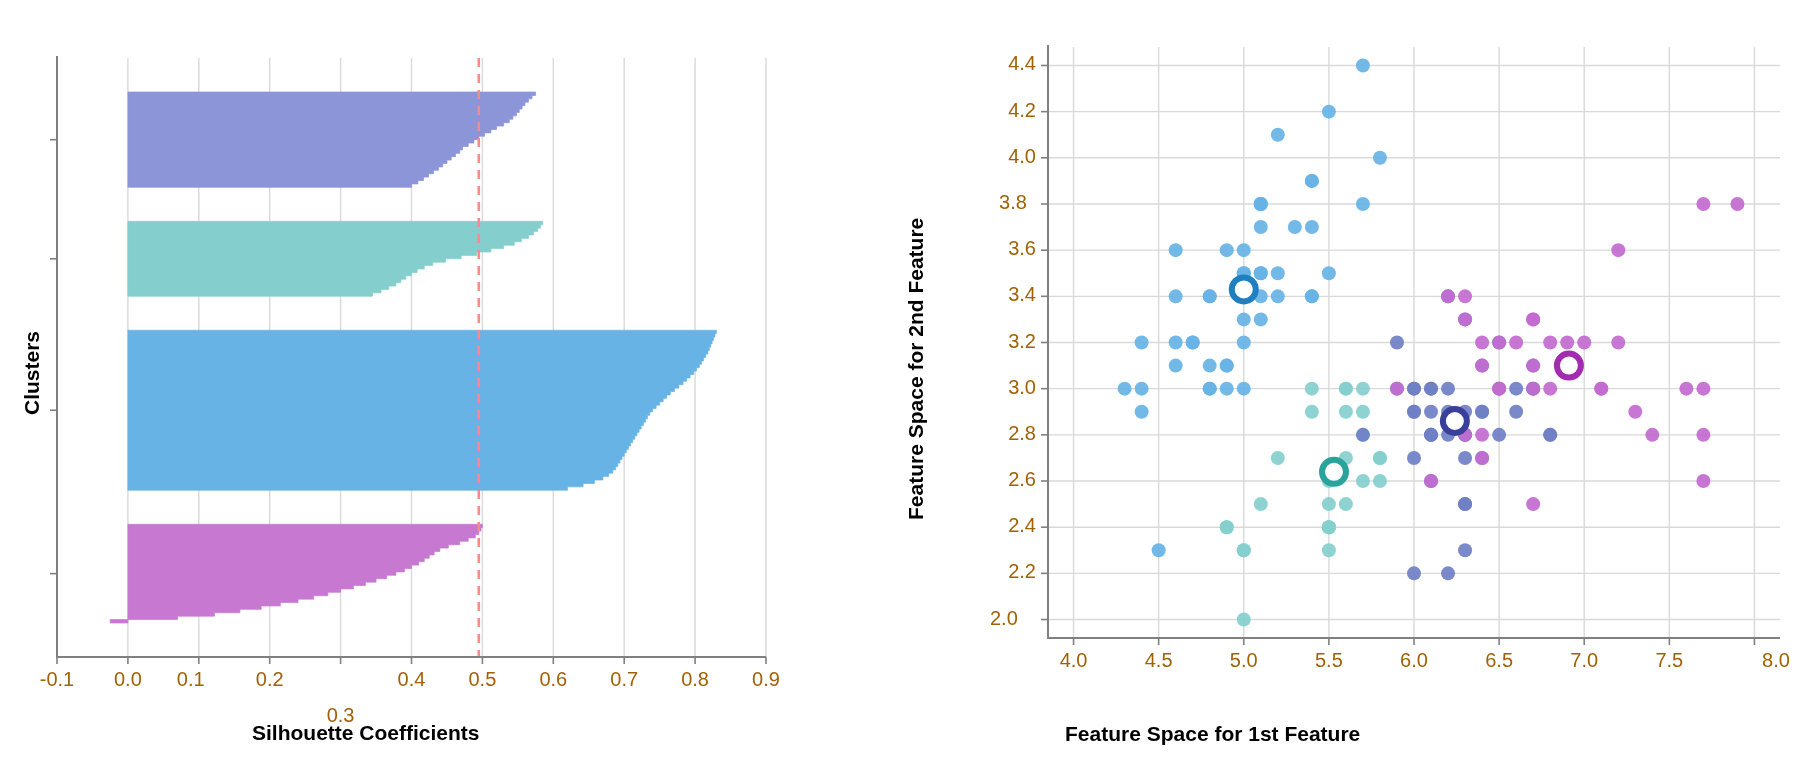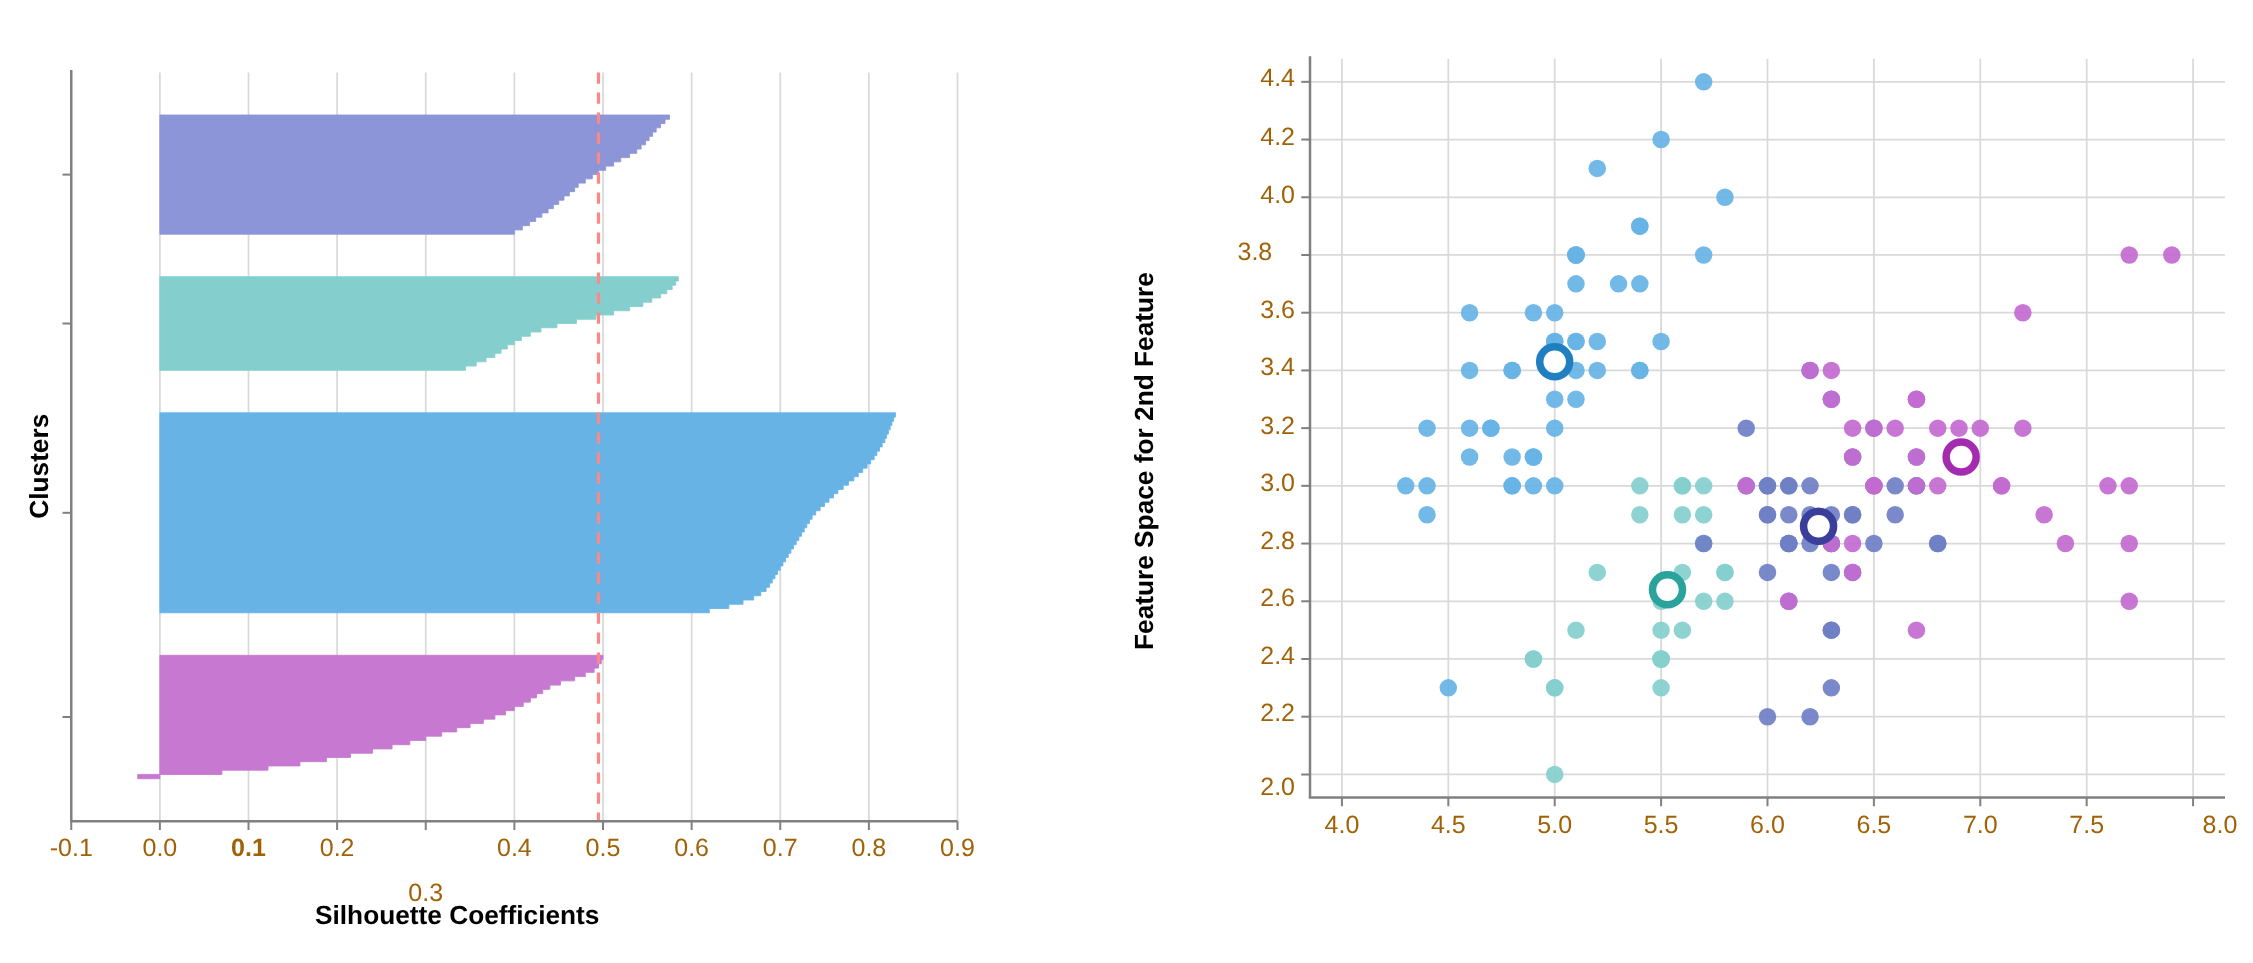--- a/index.html
+++ b/index.html
@@ -98,21 +98,21 @@
         <line x1="411.5" x2="411.5" y1="657" y2="664" stroke="#808080" stroke-width="1.6"></line>
         <line x1="482.4" x2="482.4" y1="657" y2="664" stroke="#808080" stroke-width="1.6"></line>
         <line x1="553.3" x2="553.3" y1="657" y2="664" stroke="#808080" stroke-width="1.6"></line>
         <line x1="624.1999999999999" x2="624.1999999999999" y1="657" y2="664" stroke="#808080" stroke-width="1.6"></line>
         <line x1="695.1" x2="695.1" y1="657" y2="664" stroke="#808080" stroke-width="1.6"></line>
         <line x1="766" x2="766" y1="657" y2="664" stroke="#808080" stroke-width="1.6"></line>
       </svg>
     <div id="sil-labels">
         <div class="tick-label" style="left: 35px; top: 668px; width: 44px; text-align: center;">-0.1</div>
         <div class="tick-label" style="left: 105.9px; top: 668px; width: 44px; text-align: center;">0.0</div>
-        <div class="tick-label" style="left: 176.8px; top: 668px; width: 44px; text-align: center; font-weight: bold;">0.1</div>
+        <div class="tick-label" style="left: 176.8px; top: 668px; width: 44px; ">0.1</div>
         <div class="tick-label" style="left: 247.7px; top: 668px; width: 44px; text-align: center;">0.2</div>
         <div class="tick-label" style="left: 318.6px; top: 668px; width: 44px; text-align: center; margin-top: 36px;">0.3</div>
         <div class="tick-label" style="left: 389.5px; top: 668px; width: 44px; text-align: center;">0.4</div>
         <div class="tick-label" style="left: 460.4px; top: 668px; width: 44px; text-align: center;">0.5</div>
         <div class="tick-label" style="left: 531.3px; top: 668px; width: 44px; text-align: center;">0.6</div>
         <div class="tick-label" style="left: 602.2px; top: 668px; width: 44px; text-align: center;">0.7</div>
         <div class="tick-label" style="left: 673.1px; top: 668px; width: 44px; text-align: center;">0.8</div>
         <div class="tick-label" style="left: 744px; top: 668px; width: 44px; text-align: center;">0.9</div>
       </div>
     <div class="axis-title" style="left:252px; top:721px;">Silhouette Coefficients</div>
@@ -349,30 +349,31 @@
     <div id="sc-labels">
         <div class="tick-label" style="left: 151.535px; top: 649px; width: 44px; text-align: center;">4.0</div>
         <div class="tick-label" style="left: 236.651px; top: 649px; width: 44px; text-align: center;">4.5</div>
         <div class="tick-label" style="left: 321.767px; top: 649px; width: 44px; text-align: center;">5.0</div>
         <div class="tick-label" style="left: 406.884px; top: 649px; width: 44px; text-align: center;">5.5</div>
         <div class="tick-label" style="left: 492px; top: 649px; width: 44px; text-align: center;">6.0</div>
         <div class="tick-label" style="left: 577.116px; top: 649px; width: 44px; text-align: center;">6.5</div>
         <div class="tick-label" style="left: 662.233px; top: 649px; width: 44px; text-align: center;">7.0</div>
         <div class="tick-label" style="left: 747.349px; top: 649px; width: 44px; text-align: center;">7.5</div>
         <div class="tick-label" style="left: 842px; top: 649px; width: 44px; text-align: center; margin-left: 12px;">8.0</div>
-        <div class="tick-label" style="left: 90px; top: 606.531px; width: 46px; text-align: right; margin-top: 12px;">2.0</div>
+        <div class="tick-label" style="left: 90px; top: 606.531px; width: 46px; text-align: left;">2.0</div>
         <div class="tick-label" style="left: 90px; top: 560.359px; width: 46px; text-align: right;">2.2</div>
         <div class="tick-label" style="left: 90px; top: 514.188px; width: 46px; text-align: right;">2.4</div>
         <div class="tick-label" style="left: 90px; top: 468.016px; width: 46px; text-align: right;">2.6</div>
         <div class="tick-label" style="left: 90px; top: 421.844px; width: 46px; text-align: right;">2.8</div>
         <div class="tick-label" style="left: 90px; top: 375.672px; width: 46px; text-align: right;">3.0</div>
         <div class="tick-label" style="left: 90px; top: 329.5px; width: 46px; text-align: right;">3.2</div>
         <div class="tick-label" style="left: 90px; top: 283.328px; width: 46px; text-align: right;">3.4</div>
         <div class="tick-label" style="left: 90px; top: 237.156px; width: 46px; text-align: right;">3.6</div>
-        <div class="tick-label" style="left: 90px; top: 190.984px; width: 46px; text-align: left;">3.8</div>
+        <div class="tick-label" style="left: 90px; top: 190.984px; width: 46px; text-align: center;">3.8</div>
         <div class="tick-label" style="left: 90px; top: 144.812px; width: 46px; text-align: right;">4.0</div>
         <div class="tick-label" style="left: 90px; top: 98.6406px; width: 46px; text-align: right;">4.2</div>
         <div class="tick-label" style="left: 90px; top: 52.4688px; width: 46px; text-align: right;">4.4</div>
       </div>
+    <div class="axis-title" style="left:165px; top:722px;">Feature Space for 1st Feature</div>
     <div class="axis-title vertical" style="left:4px; top:520px;">Feature Space for 2nd Feature</div>
   </div>
 
 </div>
 
 </body></html>

